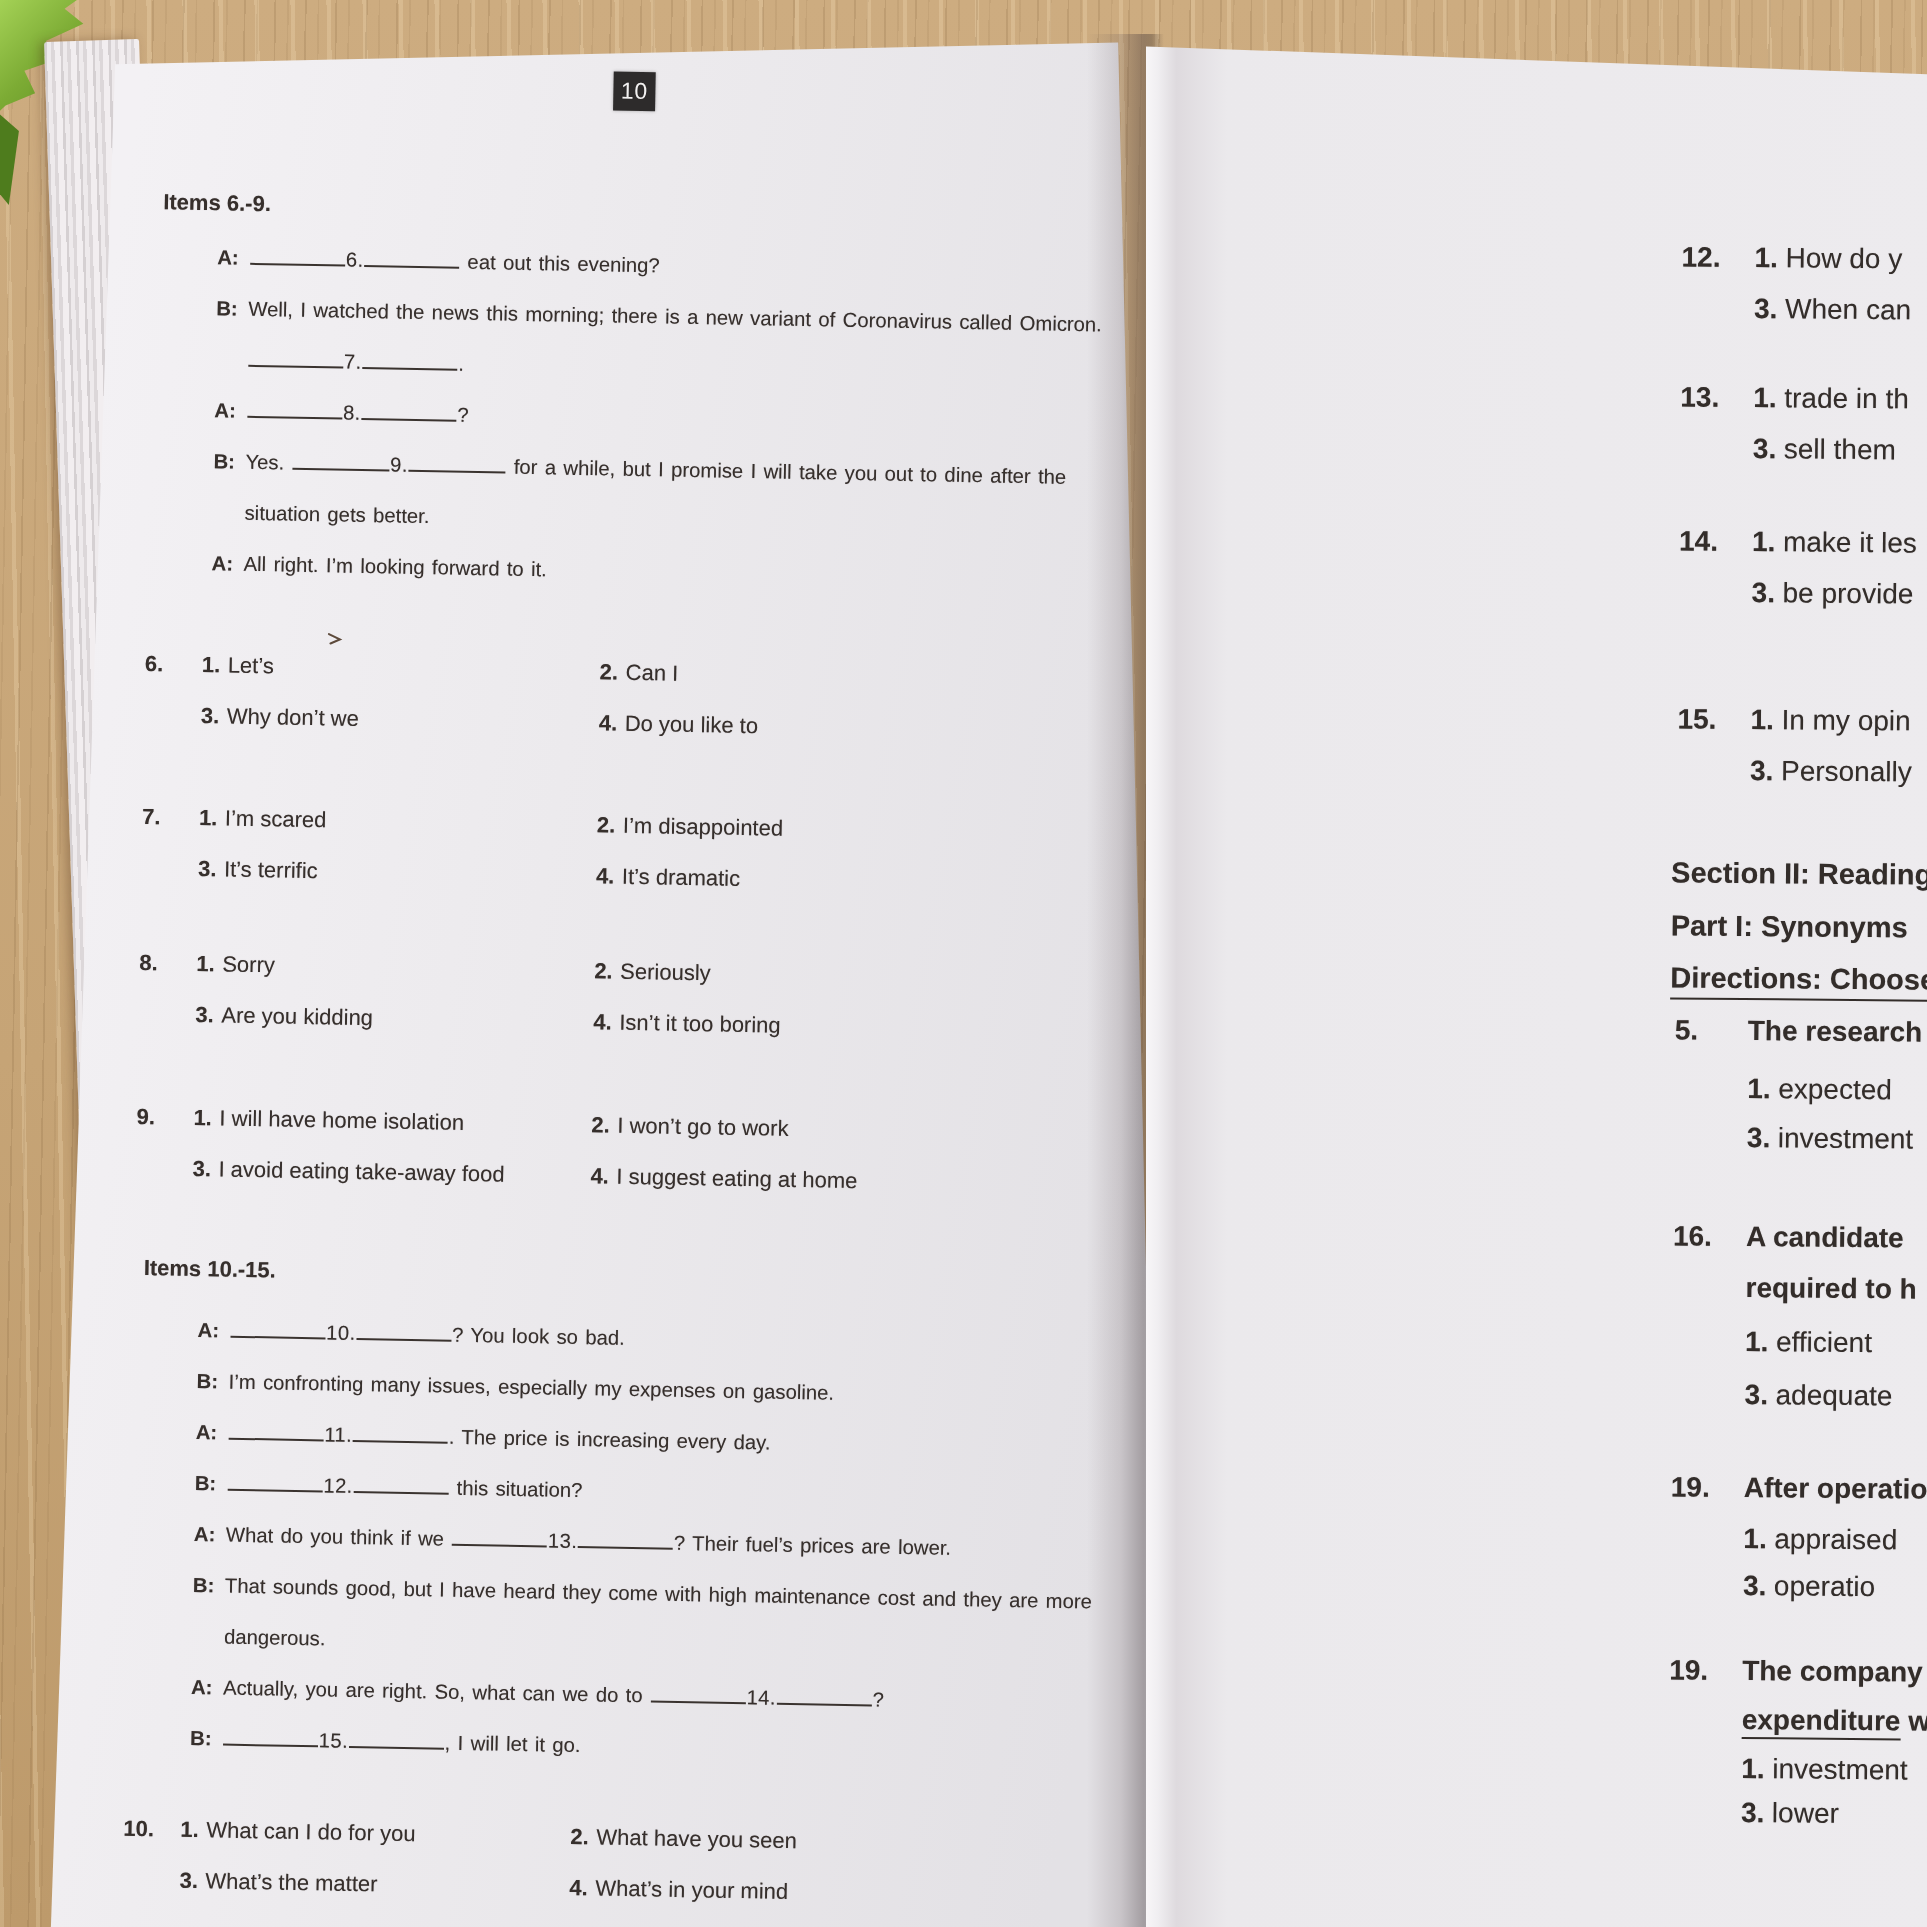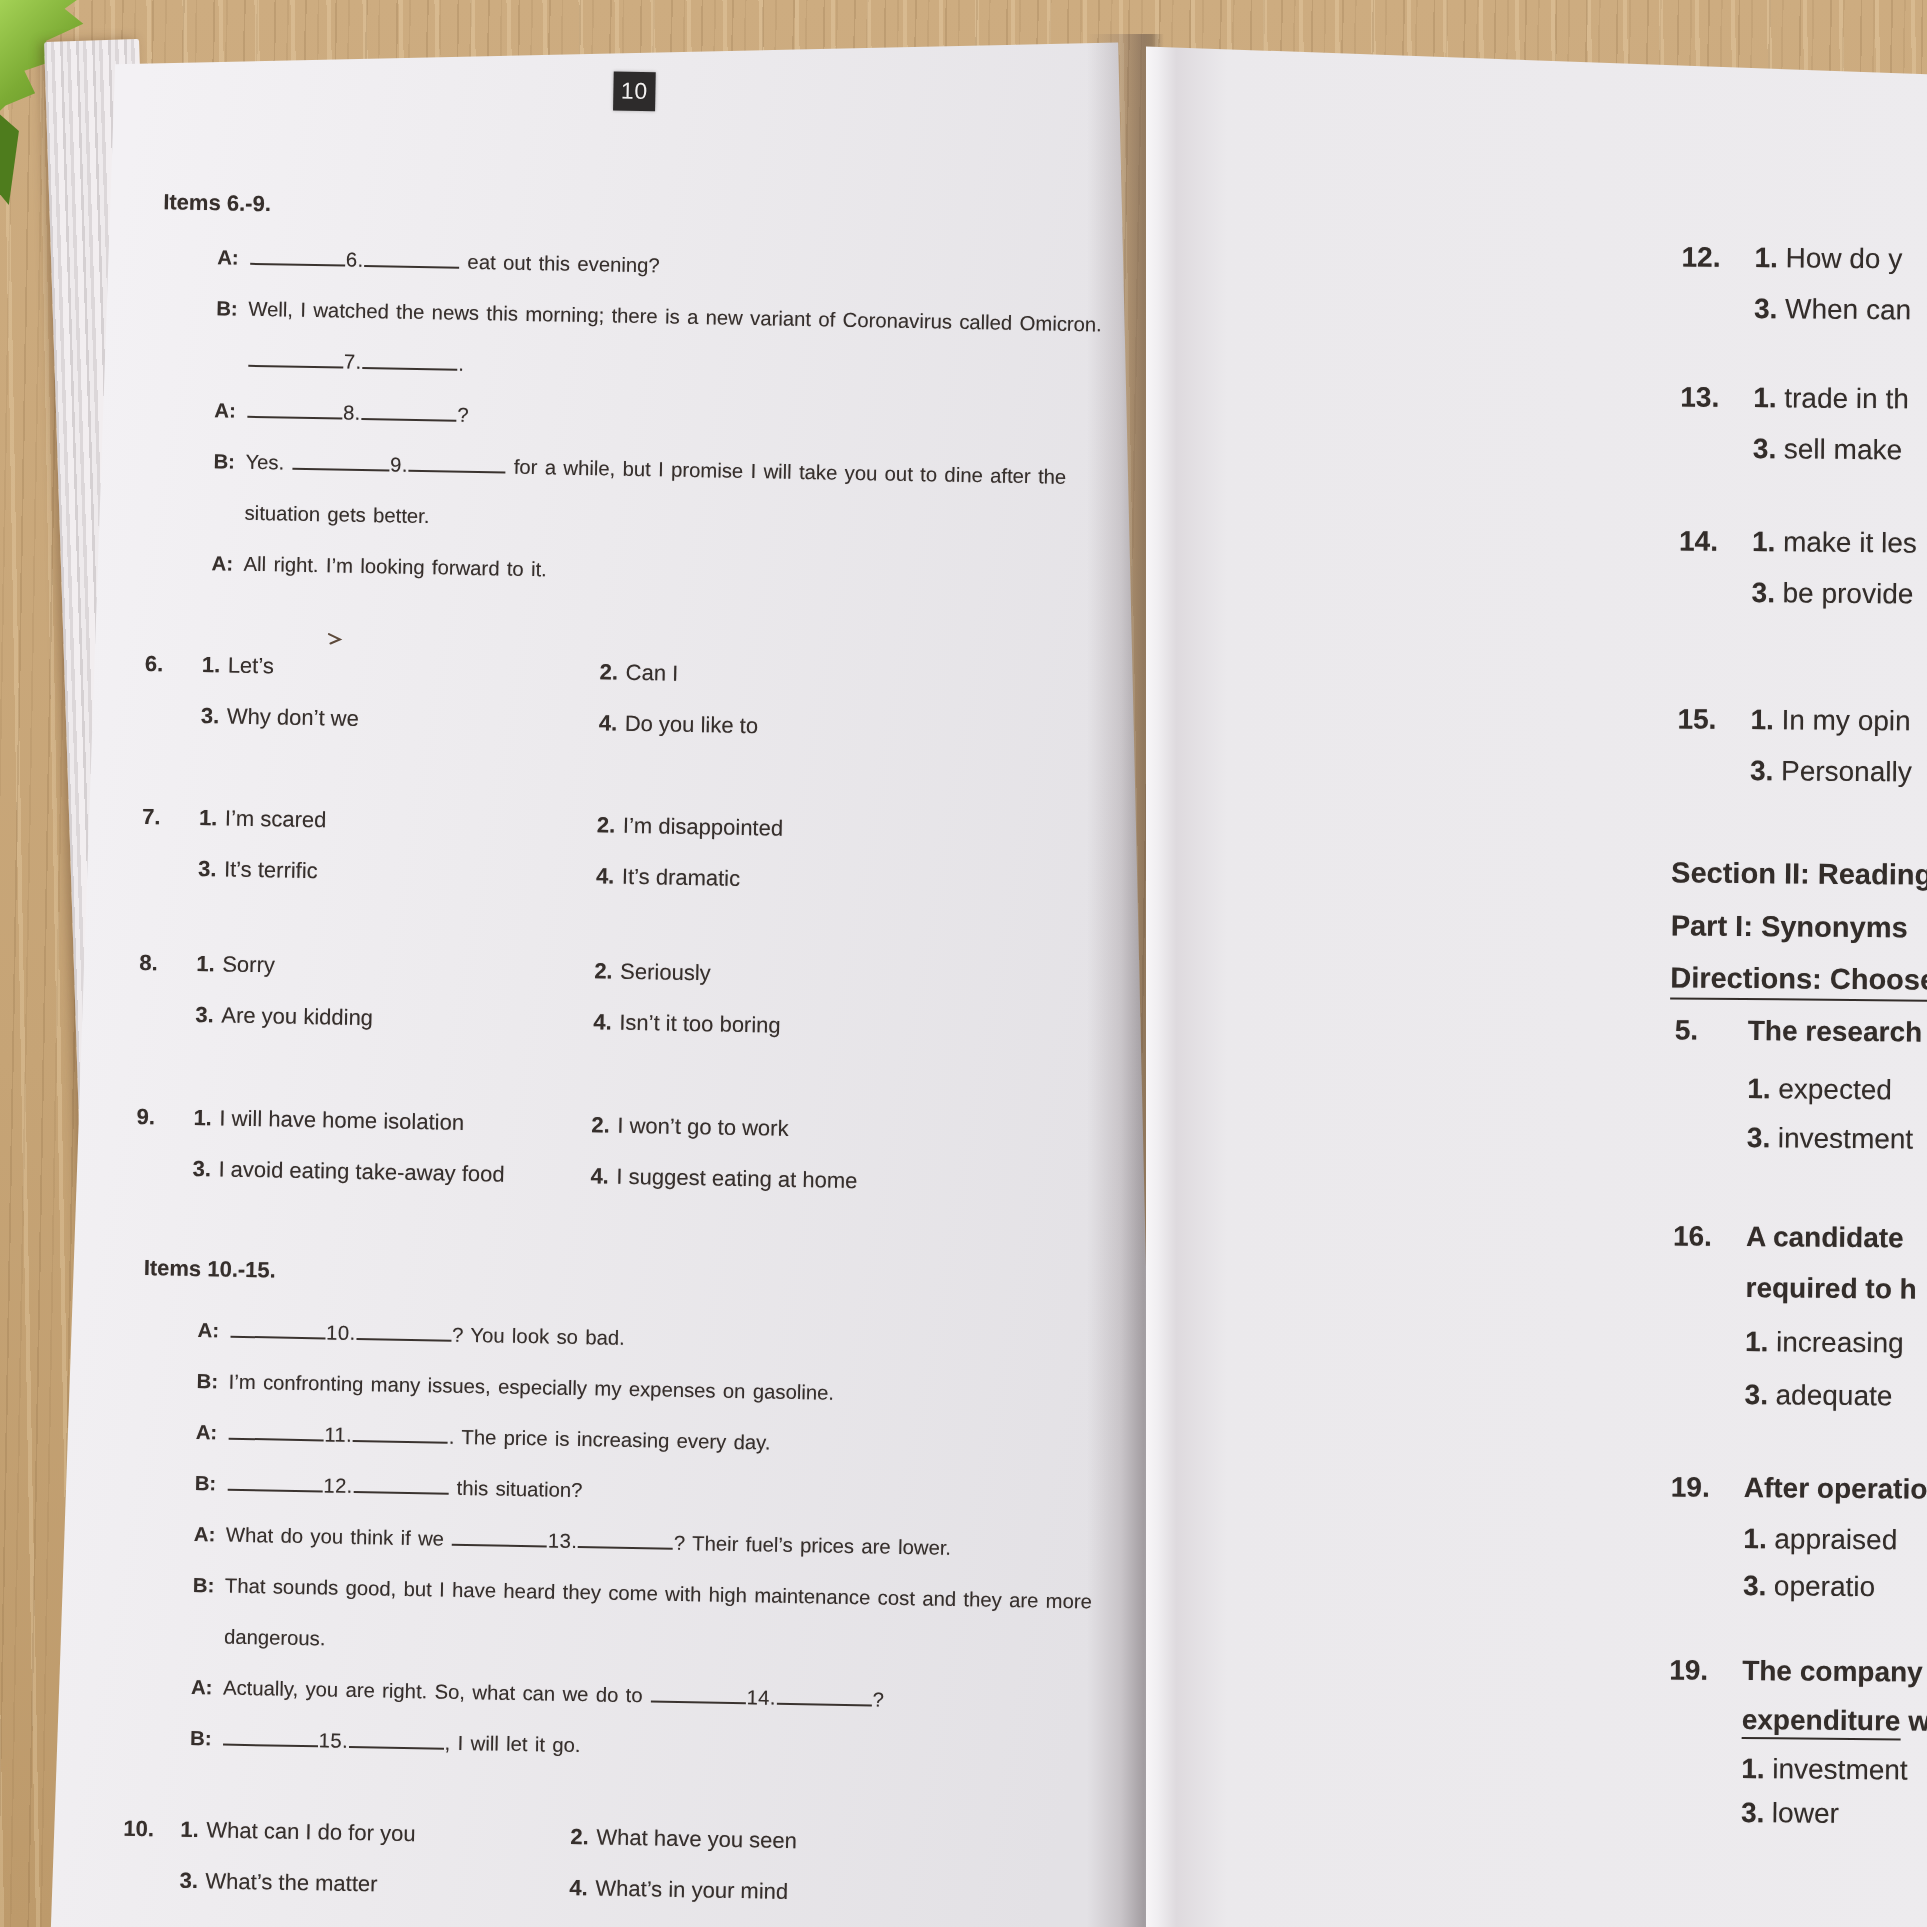--- a/index.html
+++ b/index.html
@@ -159,21 +159,21 @@
   <div class="right-content">
     <div id="r-partials">
         <div class="r-item" style="top: 202px;">
           <span class="r-num">12.</span>
           <div class="r-line" style="top: 0px;"><span class="opt-num">1.</span><span>How do y</span></div>
           <div class="r-line" style="top: 51px;"><span class="opt-num">3.</span><span>When can</span></div>
         </div>
         <div class="r-item" style="top: 342px;">
           <span class="r-num">13.</span>
           <div class="r-line" style="top: 0px;"><span class="opt-num">1.</span><span>trade in th</span></div>
-          <div class="r-line" style="top: 51px;"><span class="opt-num">3.</span><span>sell make</span></div>
+          <div class="r-line" style="top: 51px;"><span class="opt-num">3.</span><span>sell them</span></div>
         </div>
         <div class="r-item" style="top: 486px;">
           <span class="r-num">14.</span>
           <div class="r-line" style="top: 0px;"><span class="opt-num">1.</span><span>make it les</span></div>
           <div class="r-line" style="top: 51px;"><span class="opt-num">3.</span><span>be provide</span></div>
         </div>
         <div class="r-item" style="top: 664px;">
           <span class="r-num">15.</span>
           <div class="r-line" style="top: 0px;"><span class="opt-num">1.</span><span>In my opin</span></div>
           <div class="r-line" style="top: 51px;"><span class="opt-num">3.</span><span>Personally</span></div>
@@ -188,21 +188,21 @@
         <div class="r-item" style="top: 975px;">
           <span class="r-num">5.</span>
           <div class="r-line stem" style="top: 0px;">The research</div>
           <div class="r-line" style="top: 58px;"><span class="opt-num">1.</span><span>expected</span></div>
           <div class="r-line" style="top: 107px;"><span class="opt-num">3.</span><span>investment</span></div>
         </div>
         <div class="r-item" style="top: 1181px;">
           <span class="r-num">16.</span>
           <div class="r-line stem" style="top: 0px;">A candidate</div>
           <div class="r-line stem" style="top: 51px;">required to h</div>
-          <div class="r-line" style="top: 105px;"><span class="opt-num">1.</span><span>increasing</span></div>
+          <div class="r-line" style="top: 105px;"><span class="opt-num">1.</span><span>efficient</span></div>
           <div class="r-line" style="top: 158px;"><span class="opt-num">3.</span><span>adequate</span></div>
         </div>
         <div class="r-item" style="top: 1432px;">
           <span class="r-num">19.</span>
           <div class="r-line stem" style="top: 0px;">After operatio</div>
           <div class="r-line" style="top: 51px;"><span class="opt-num">1.</span><span>appraised</span></div>
           <div class="r-line" style="top: 98px;"><span class="opt-num">3.</span><span>operatio</span></div>
         </div>
         <div class="r-item" style="top: 1615px;">
           <span class="r-num">19.</span>

